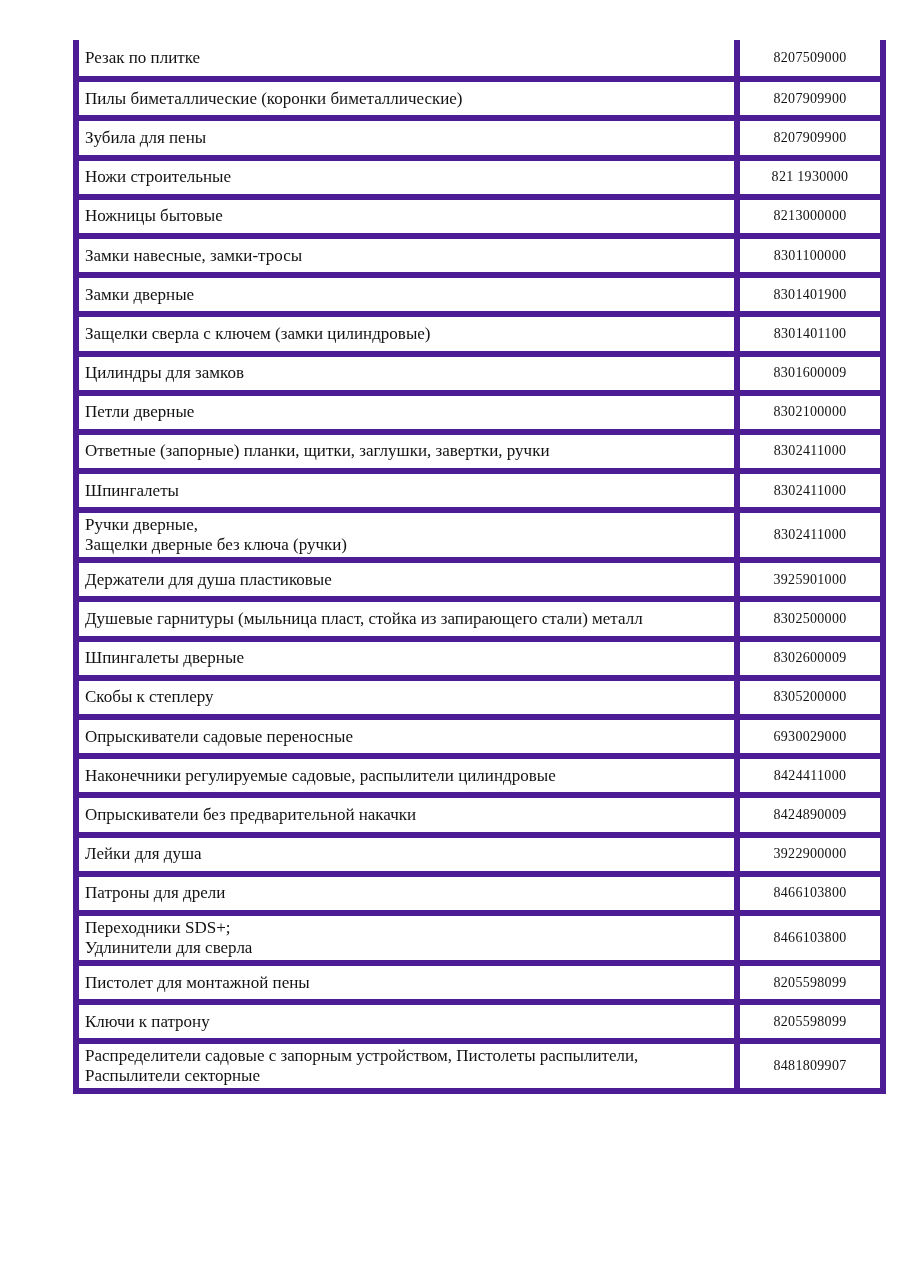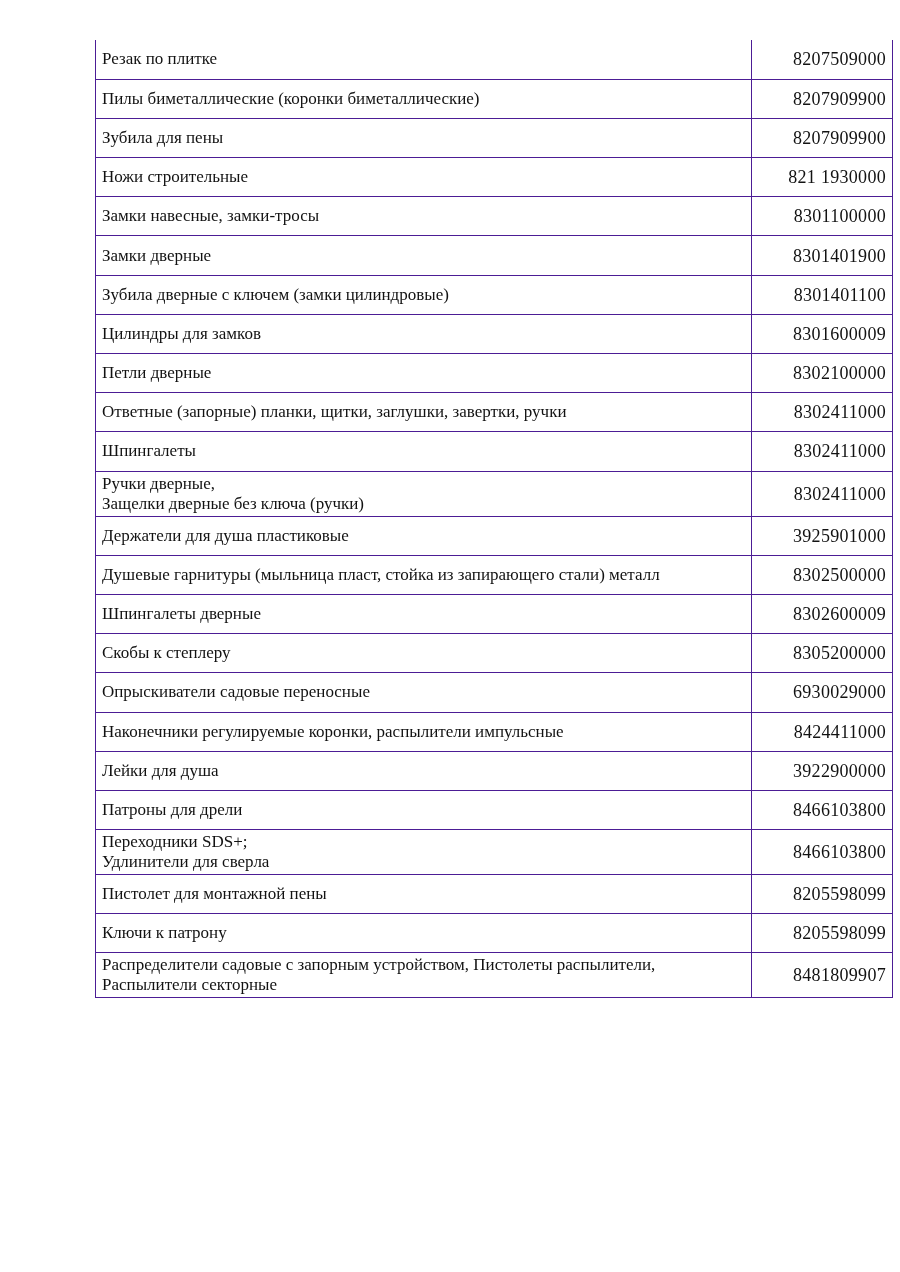--- a/index.html
+++ b/index.html
@@ -12,51 +12,50 @@
     height: 1272px;
     position: relative;
     font-family: "Liberation Serif", "DejaVu Serif", serif;
     color: #121212;
     overflow: hidden;
   }
   .doc-page {
     position: absolute;
     inset: 0;
     background: #ffffff;
-    margin-left: 22px;
   }
   table.codes-table {
     position: absolute;
     left: 73px;
     top: 40px;
     width: 795px;
     border-collapse: collapse;
     table-layout: fixed;
   }
   table.codes-table td {
-    border: 1px solid #4c1d95;
+    border: 6px solid #4c1d95;
     vertical-align: middle;
     padding: 2px 6px;
     overflow: hidden;
   }
   
   table.codes-table tr:first-child td {
     border-top: none;
   }
   td.desc {
     width: 643px; 
     text-align: left;
     font-size: 17px;
     line-height: 20px;
     white-space: pre-line;
   }
   td.code {
     width: 128px; 
-    text-align: right;
-    font-size: 18px;
+    text-align: center;
+    font-size: 14px;
     line-height: 20px;
     padding: 2px 2px;
     letter-spacing: 0.3px;
   }
   tr.row-single { height: 39.2px; }
   tr.row-double { height: 43.5px; }
 </style>
 </head>
 <body>
 
@@ -73,29 +72,33 @@
   </tr>
         <tr class="row-single">
     <td class="desc">Зубила для пены</td>
     <td class="code">8207909900</td>
   </tr>
         <tr class="row-single">
     <td class="desc">Ножи строительные</td>
     <td class="code">821 1930000</td>
   </tr>
         <tr class="row-single">
+    <td class="desc">Ножницы бытовые</td>
+    <td class="code">8213000000</td>
+  </tr>
+        <tr class="row-single">
     <td class="desc">Замки навесные, замки-тросы</td>
     <td class="code">8301100000</td>
   </tr>
         <tr class="row-single">
     <td class="desc">Замки дверные</td>
     <td class="code">8301401900</td>
   </tr>
         <tr class="row-single">
-    <td class="desc">Зубила дверные с ключем (замки цилиндровые)</td>
+    <td class="desc">Защелки сверла с ключем (замки цилиндровые)</td>
     <td class="code">8301401100</td>
   </tr>
         <tr class="row-single">
     <td class="desc">Цилиндры для замков</td>
     <td class="code">8301600009</td>
   </tr>
         <tr class="row-single">
     <td class="desc">Петли дверные</td>
     <td class="code">8302100000</td>
   </tr>
@@ -126,22 +129,26 @@
   </tr>
         <tr class="row-single">
     <td class="desc">Скобы к степлеру</td>
     <td class="code">8305200000</td>
   </tr>
         <tr class="row-single">
     <td class="desc">Опрыскиватели садовые переносные</td>
     <td class="code">6930029000</td>
   </tr>
         <tr class="row-single">
-    <td class="desc">Наконечники регулируемые коронки, распылители импульсные</td>
+    <td class="desc">Наконечники регулируемые садовые, распылители цилиндровые</td>
     <td class="code">8424411000</td>
+  </tr>
+        <tr class="row-single">
+    <td class="desc">Опрыскиватели без предварительной накачки</td>
+    <td class="code">8424890009</td>
   </tr>
         <tr class="row-single">
     <td class="desc">Лейки для душа</td>
     <td class="code">3922900000</td>
   </tr>
         <tr class="row-single">
     <td class="desc">Патроны для дрели</td>
     <td class="code">8466103800</td>
   </tr>
         <tr class="row-double">

